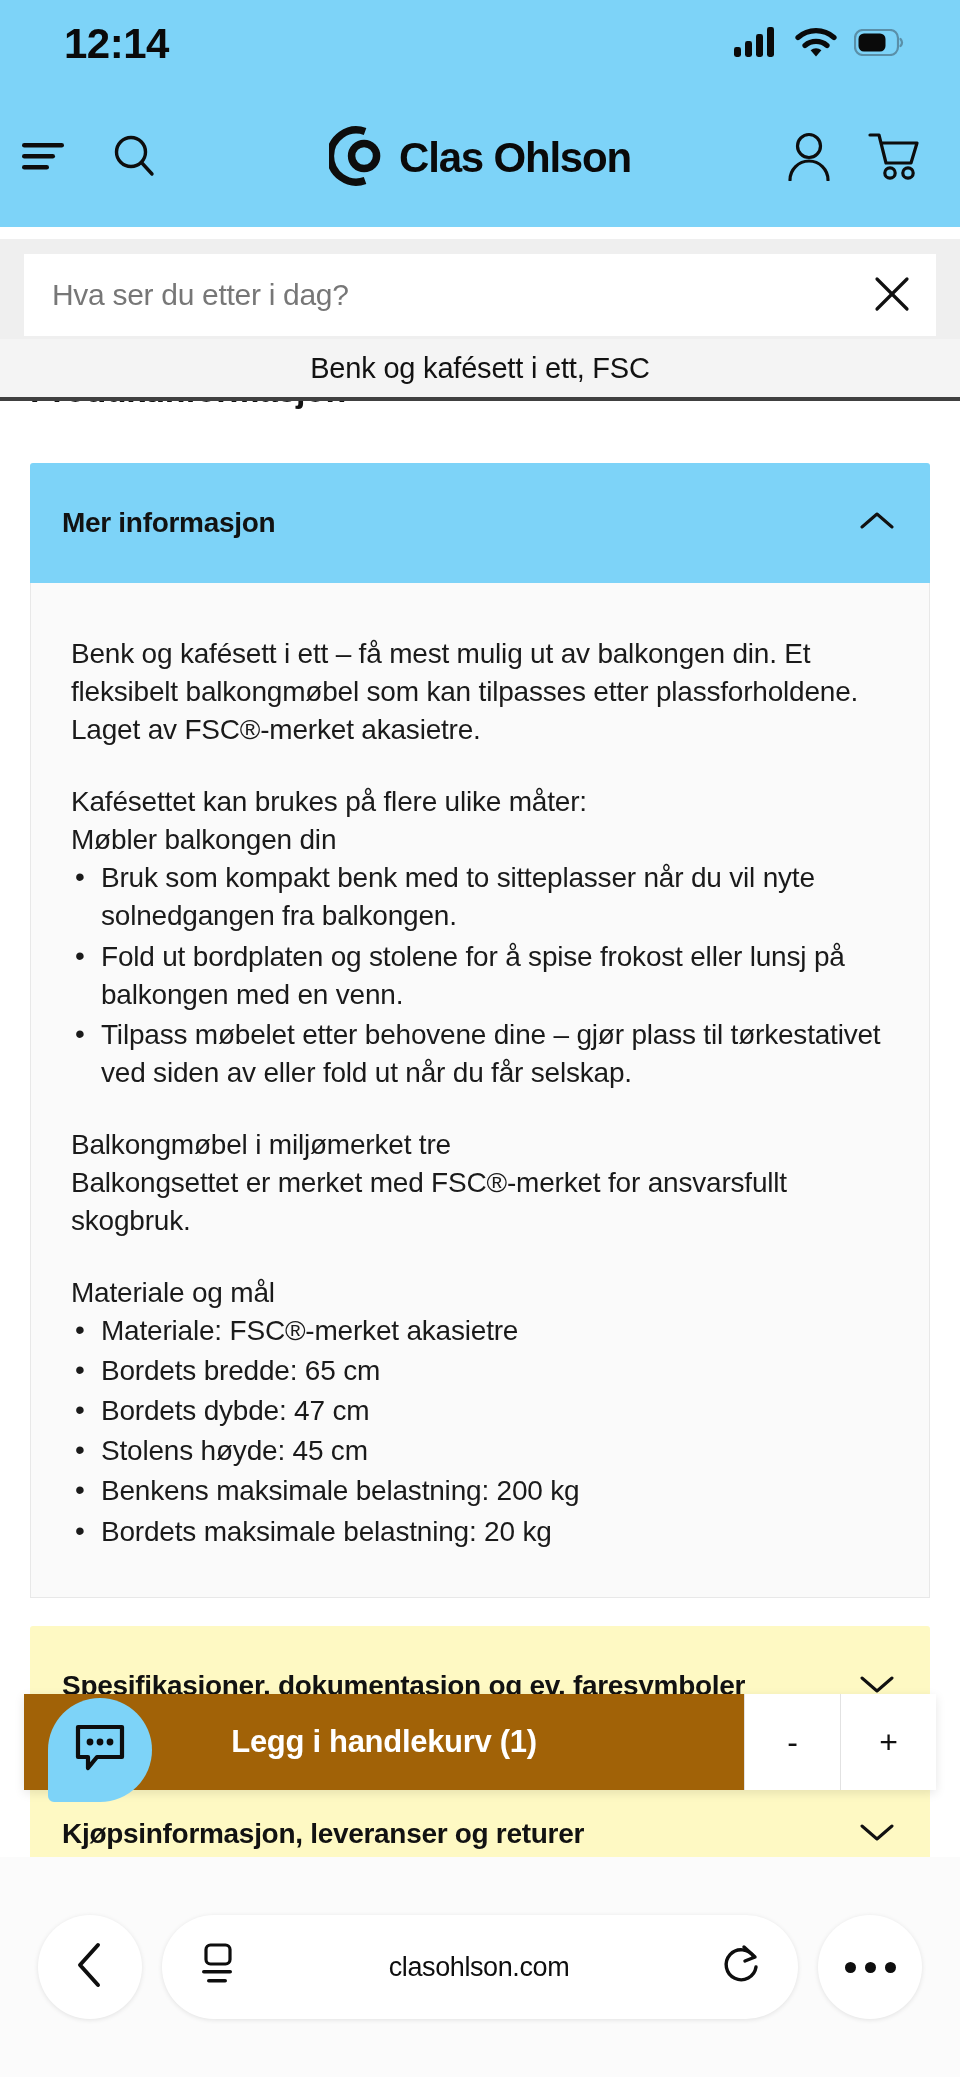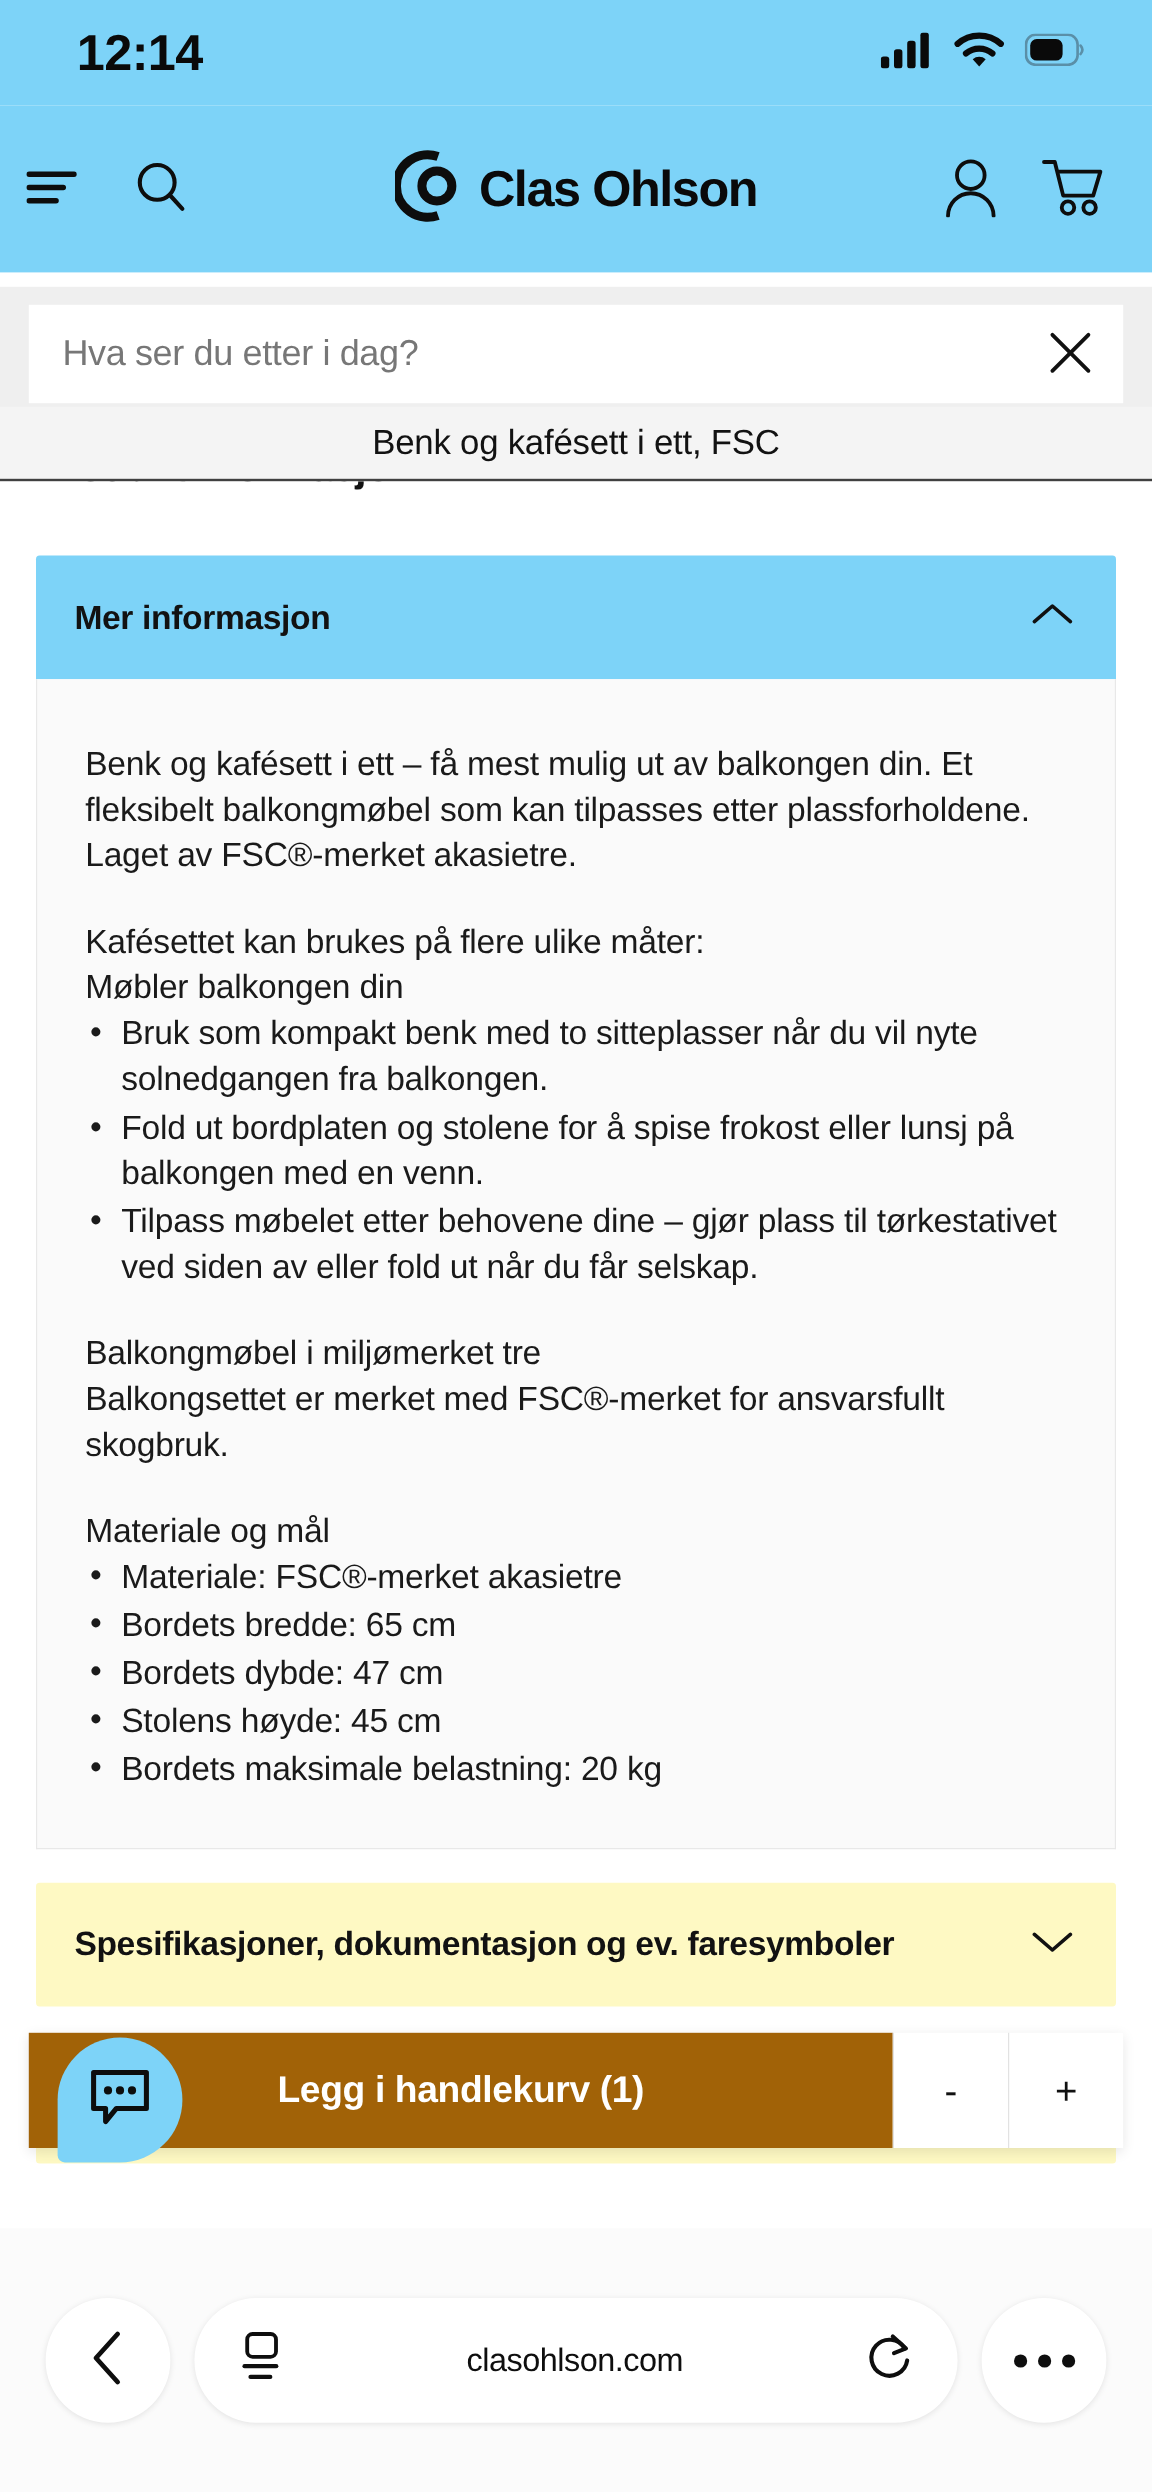--- a/index.html
+++ b/index.html
@@ -111,21 +111,21 @@
   .stickytitle {
     position: absolute;
     top: 339px; left: 0;
     width: 960px;
     height: 62px;
     background: #f4f4f4;
     display: flex;
     align-items: center;
     justify-content: center;
     z-index: 30;
-    border-bottom: 2px solid #404040;
+    border-bottom: 4px solid #404040;
   }
   .stickytitle span {
     font-size: 29px;
     color: #121212;
     letter-spacing: -0.2px;
   }
 
   
   .content {
     position: absolute;
@@ -146,21 +146,21 @@
   }
 
   .acc-wrap { position: absolute; top: 62px; left: 0; width: 960px; }
 
   .accordion { margin: 0 30px 28px 30px; }
   .acc-header {
     display: flex;
     align-items: center;
     justify-content: space-between;
     padding: 0 36px 0 32px;
-    height: 103px;
+    height: 120px;
     cursor: pointer;
   }
   .acc-header.open { background: #7DD3F8; border-radius: 3px 3px 0 0; }
   .acc-header.closed { background: #fef9c3; border-radius: 3px; }
   .acc-title {
     font-size: 28px;
     font-weight: 700;
     color: #121212;
     letter-spacing: -0.3px;
   }
@@ -420,20 +420,21 @@
 
           <p class="tight">Balkongmøbel i miljømerket tre</p>
           <p>Balkongsettet er merket med FSC®-merket for ansvarsfullt skogbruk.</p>
 
           <p class="tight">Materiale og mål</p>
           <ul class="last">
             <li>Materiale: FSC®-merket akasietre</li>
             <li>Bordets bredde: 65 cm</li>
             <li>Bordets dybde: 47 cm</li>
             <li>Stolens høyde: 45 cm</li>
+            <li>Benkens maksimale belastning: 200 kg</li>
             <li>Bordets maksimale belastning: 20 kg</li>
           </ul>
         </div>
       </div>
 
       <div class="accordion">
         <div class="acc-header closed">
           <span class="acc-title">Spesifikasjoner, dokumentasjon og ev. faresymboler</span>
           <span>
             <svg width="34" height="22" viewBox="0 0 34 22">

